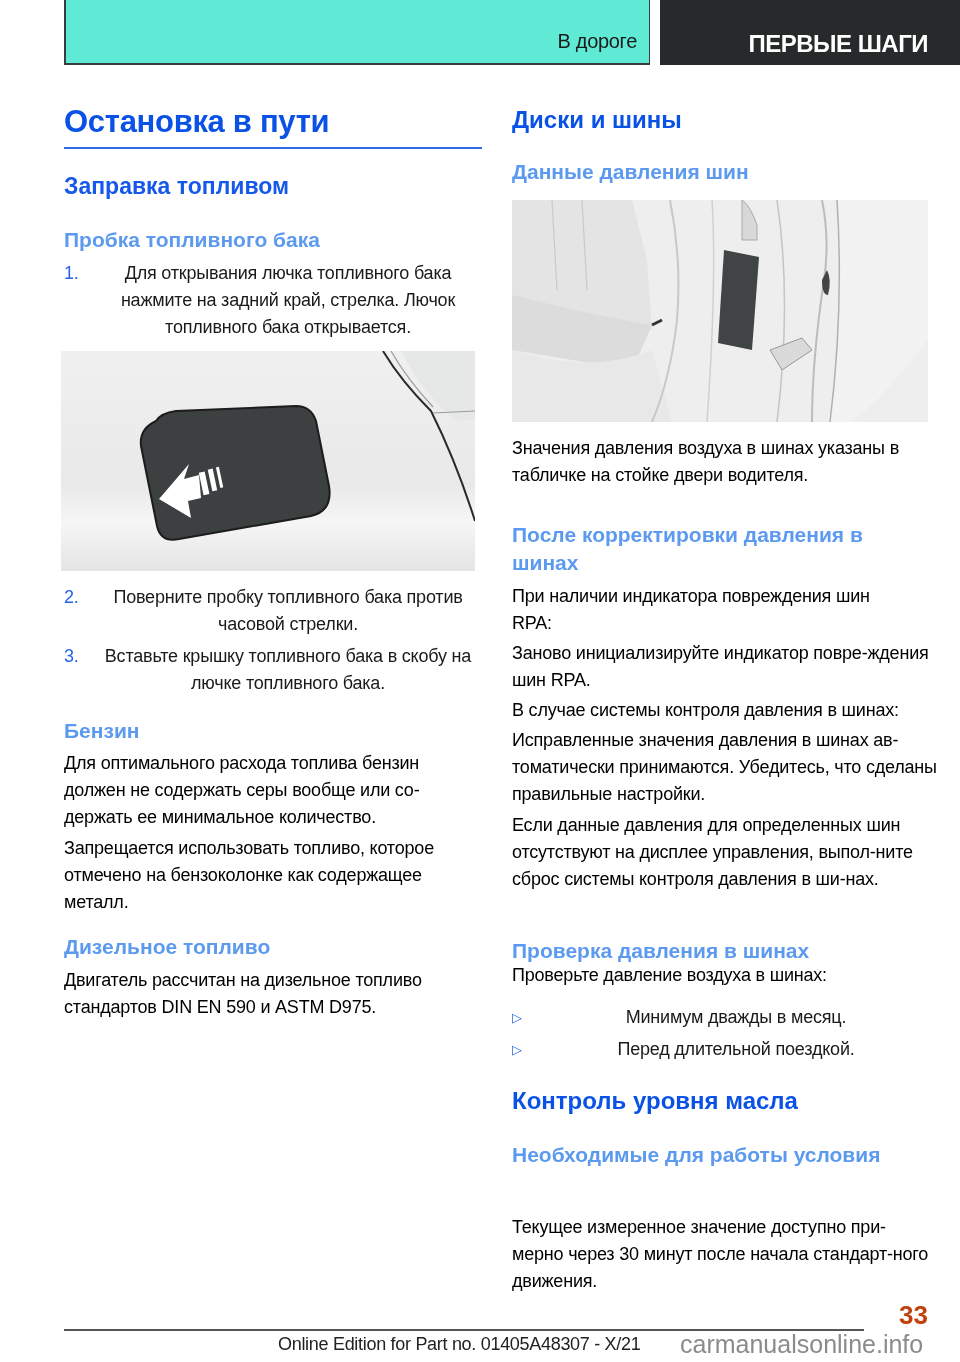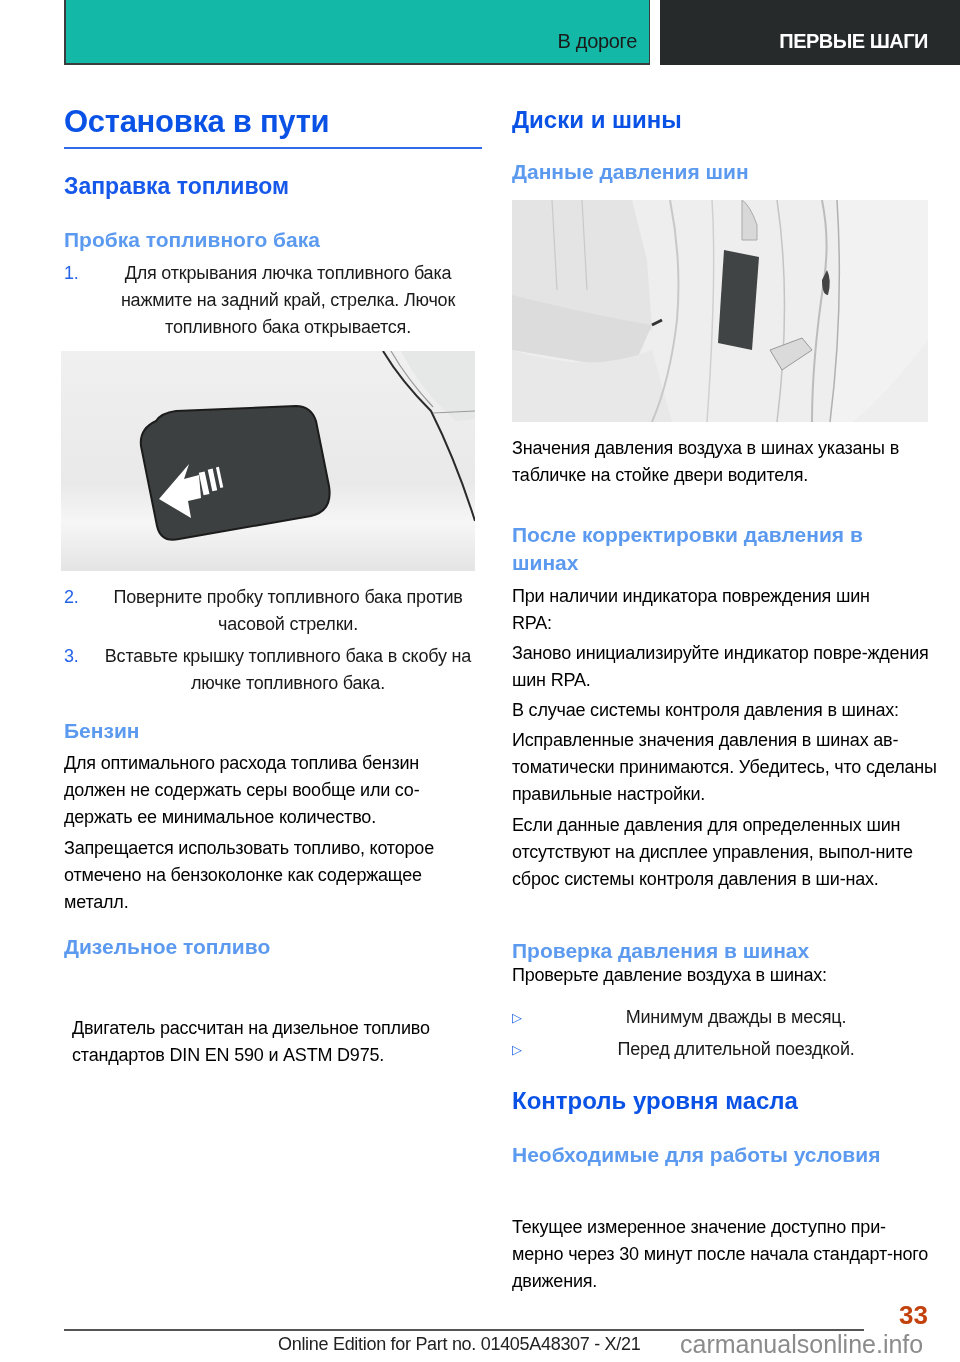--- a/index.html
+++ b/index.html
@@ -3,30 +3,30 @@
   <meta charset="utf-8">
   <style>
     * { box-sizing: border-box; margin: 0; padding: 0; }
     html, body { width: 960px; height: 1362px; background: #ffffff; overflow: hidden; }
     body { position: relative; font-family: "Liberation Sans", "DejaVu Sans", sans-serif; color: #1a1a1a; }
 
     
     .hdr-left {
       position: absolute; left: 64px; top: 0; width: 586px; height: 65px;
       border-left: 2px solid #3a3d3d; border-right: 1px solid #3a3d3d; border-bottom: 2px solid #3a3d3d;
-      background: #14b8a6;
+      background: #5eead4;
     }
     .hdr-left-label {
       position: absolute; right: 12px; top: 30px; font-size: 20px; color: #1a1a1a; letter-spacing: -0.3px;
     }
     .hdr-right {
       position: absolute; left: 660px; top: 0; width: 300px; height: 65px; background: #262a2a;
     }
     .hdr-right-label {
-      position: absolute; right: 32px; top: 30px; font-size: 20px; color: #ffffff; font-weight: bold; letter-spacing: -0.5px;
+      position: absolute; right: 32px; top: 30px; font-size: 24px; color: #ffffff; font-weight: bold; letter-spacing: -0.5px;
     }
 
     
     .col { position: absolute; top: 0; }
     .col-left { left: 64px; width: 418px; }
     .col-right { left: 512px; width: 420px; }
 
     .h1 { position: absolute; color: #0a52e6; font-weight: bold; font-size: 31px; letter-spacing: -0.3px; white-space: nowrap; }
     .h1-rule { position: absolute; left: 0; width: 418px; height: 2px; background: #2f6de8; }
     .h2 { position: absolute; color: #1558ea; font-weight: bold; font-size: 23px; white-space: nowrap; }
@@ -103,21 +103,21 @@
   <div class="li" style="left:0; top:643px; width:418px; height:54px;">
     <span class="num">3.</span>
     <span class="txt">Вставьте крышку топливного бака в скобу на лючке топливного бака.</span>
   </div>
 
   <div class="h3" style="left:0; top:716px;">Бензин</div>
   <div class="p" style="left:0; top:750px; width:410px;">Для оптимального расхода топлива бензин должен не содержать серы вообще или со-держать ее минимальное количество.</div>
   <div class="p" style="left:0; top:835px; width:410px;">Запрещается использовать топливо, которое отмечено на бензоколонке как содержащее металл.</div>
 
   <div class="h3" style="left:0; top:932px;">Дизельное топливо</div>
-  <div class="p" style="left:8px; top:967px; width:400px;margin-top:48px;">Двигатель рассчитан на дизельное топливо стандартов DIN EN 590 и ASTM D975.</div>
+  <div class="p" style="left:0; top:967px; width:400px;">Двигатель рассчитан на дизельное топливо стандартов DIN EN 590 и ASTM D975.</div>
 </div>
 
 <div class="col col-right">
   <div class="h2" style="left:0; top:106px; font-size:24px; color:#0a52e6;">Диски и шины</div>
   <div class="h3" style="left:0; top:157px;">Данные давления шин</div>
 </div>
 
 <div class="figure fig2">
   <svg width="416" height="222" viewBox="0 0 416 222">
     <rect width="416" height="222" fill="#eeeeee"></rect>

